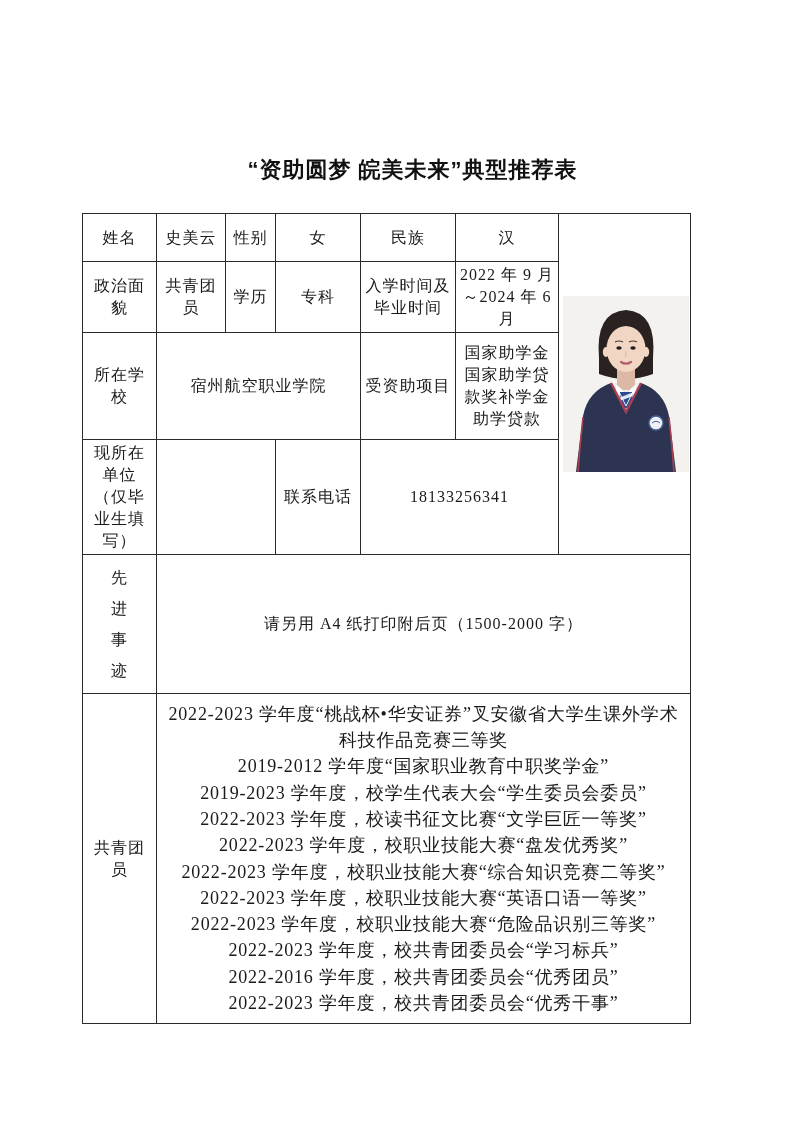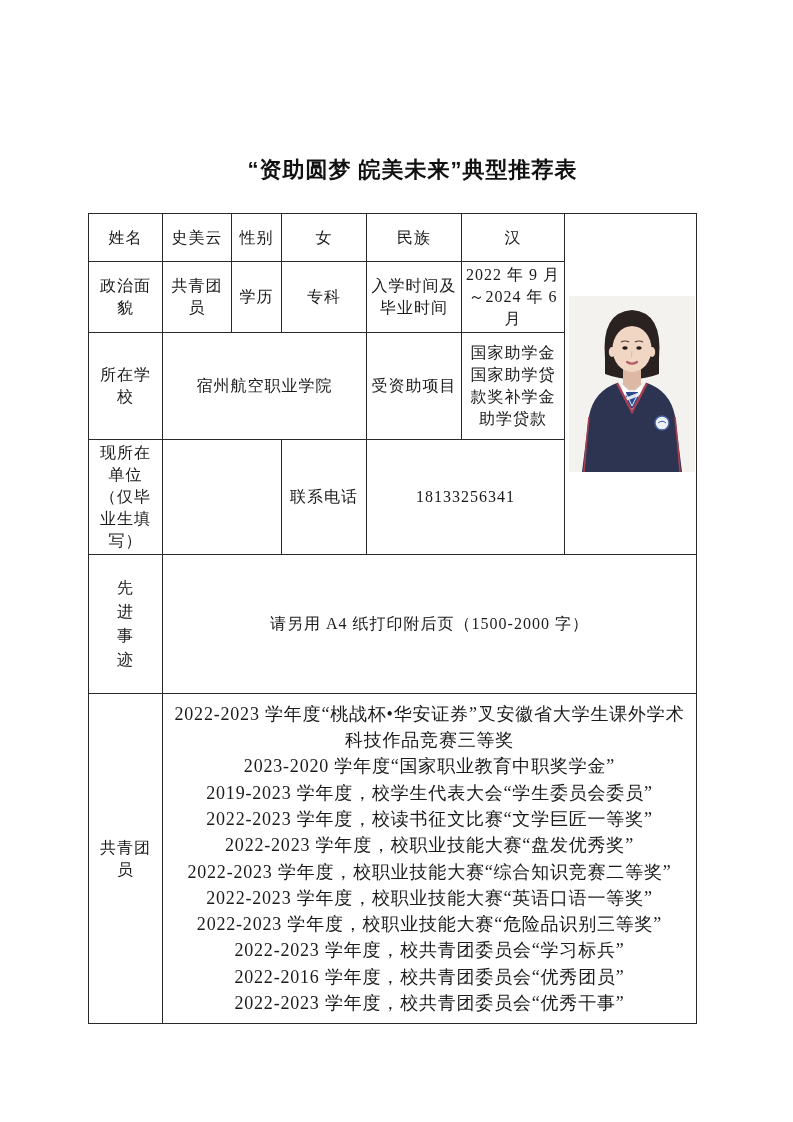--- a/index.html
+++ b/index.html
@@ -18,21 +18,21 @@
     margin:0;
     text-align:center;
     font-family:"Liberation Sans","DejaVu Sans",sans-serif;
     font-weight:bold;
     font-size:22px;
     letter-spacing:1px;
     color:#111;
   }
   table.form{
     position:absolute;
-    left:88px;top:213px;
+    left:82px;top:213px;
     width:608px;
     border-collapse:collapse;
     table-layout:fixed;
   }
   table.form td{
     border:1px solid #2a2a2a;
     font-size:16px;
     letter-spacing:1px;
     line-height:22px;
     text-align:center;
@@ -61,21 +61,21 @@
     line-height:25px;
     padding:0 4px;
   }
   td.unit-label{
     line-height:21px;
     padding:2px 3px;
   }
   .vert{
     display:inline-block;
     width:18px;
-    line-height:24px;
+    line-height:31px;
     word-break:break-all;
     text-align:center;
   }
   td.honors-cell{
     text-align:left;
     vertical-align:top;
     padding:4px 6px 4px 8px;
   }
   .honors-list .honor{
     margin:0;
@@ -196,21 +196,21 @@
         <span class="vert">先进事迹</span>
       </td>
       <td colspan="6">请另用 A4 纸打印附后页（1500-2000 字）</td>
     </tr>
 
     <tr class="r6">
       <td>共青团员</td>
       <td colspan="6" class="honors-cell">
         <div class="honors-list">
               <p class="honor">2022-2023 学年度“桃战杯•华安证券”叉安徽省大学生课外学术科技作品竞赛三等奖</p>
-              <p class="honor">2023-2020 学年度“国家职业教育中职奖学金”</p>
+              <p class="honor">2019-2012 学年度“国家职业教育中职奖学金”</p>
               <p class="honor">2019-2023 学年度，校学生代表大会“学生委员会委员”</p>
               <p class="honor">2022-2023 学年度，校读书征文比赛“文学巨匠一等奖”</p>
               <p class="honor">2022-2023 学年度，校职业技能大赛“盘发优秀奖”</p>
               <p class="honor">2022-2023 学年度，校职业技能大赛“综合知识竞赛二等奖”</p>
               <p class="honor">2022-2023 学年度，校职业技能大赛“英语口语一等奖”</p>
               <p class="honor">2022-2023 学年度，校职业技能大赛“危险品识别三等奖”</p>
               <p class="honor">2022-2023 学年度，校共青团委员会“学习标兵”</p>
               <p class="honor">2022-2016 学年度，校共青团委员会“优秀团员”</p>
               <p class="honor">2022-2023 学年度，校共青团委员会“优秀干事”</p>
             </div>

